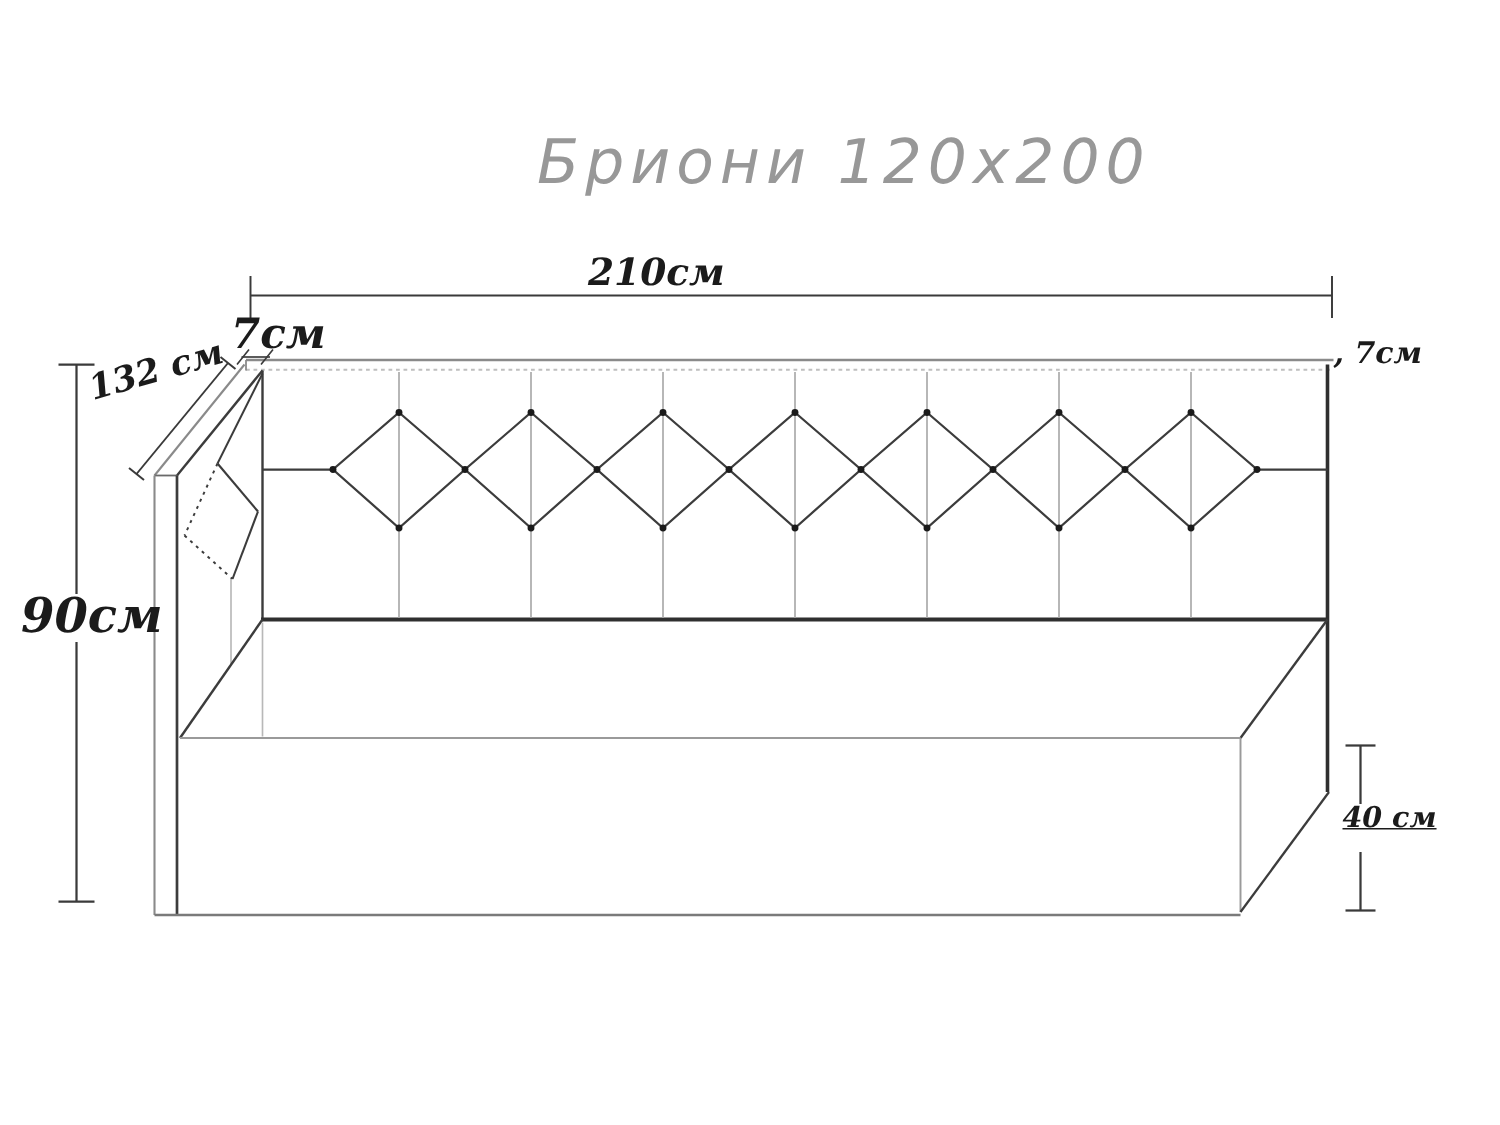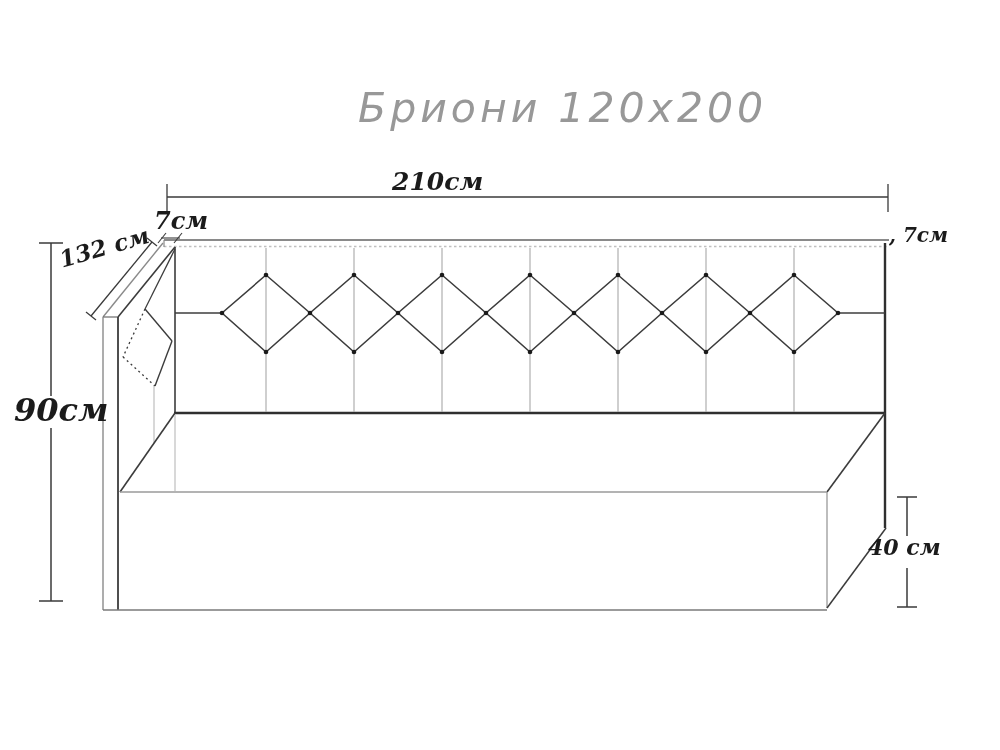--- a/index.html
+++ b/index.html
@@ -25,25 +25,25 @@
     font-family:"DejaVu Sans", sans-serif;
     font-style:italic;
     font-weight:normal;
     color:#8d8d8d;
     letter-spacing:4px;
     white-space:nowrap;
     line-height:1;
     opacity:.9;
   }
   .d210{left:392px;top:169px;font-size:25px;}
-  .d7l{left:154px;top:209px;font-size:24px;}
+  .d7l{left:154px;top:209px;font-size:28px;}
   .d7r{left:889px;top:225px;font-size:20px;}
   .d132{left:60px;top:248px;font-size:23px;transform:rotate(-16deg);transform-origin:left center;}
   .d90{left:14px;top:394px;font-size:32px;}
-  .d40{left:868px;top:536px;font-size:22px;}
+  .d40{left:895px;top:536px;font-size:19px;text-decoration:underline;}
   .title{left:358px;top:88px;font-size:41px;}
 </style>
 </head>
 <body>
 
 <div id="stage">
 
   <svg width="1000" height="750" viewBox="0 0 1000 750">
 
     <g>

